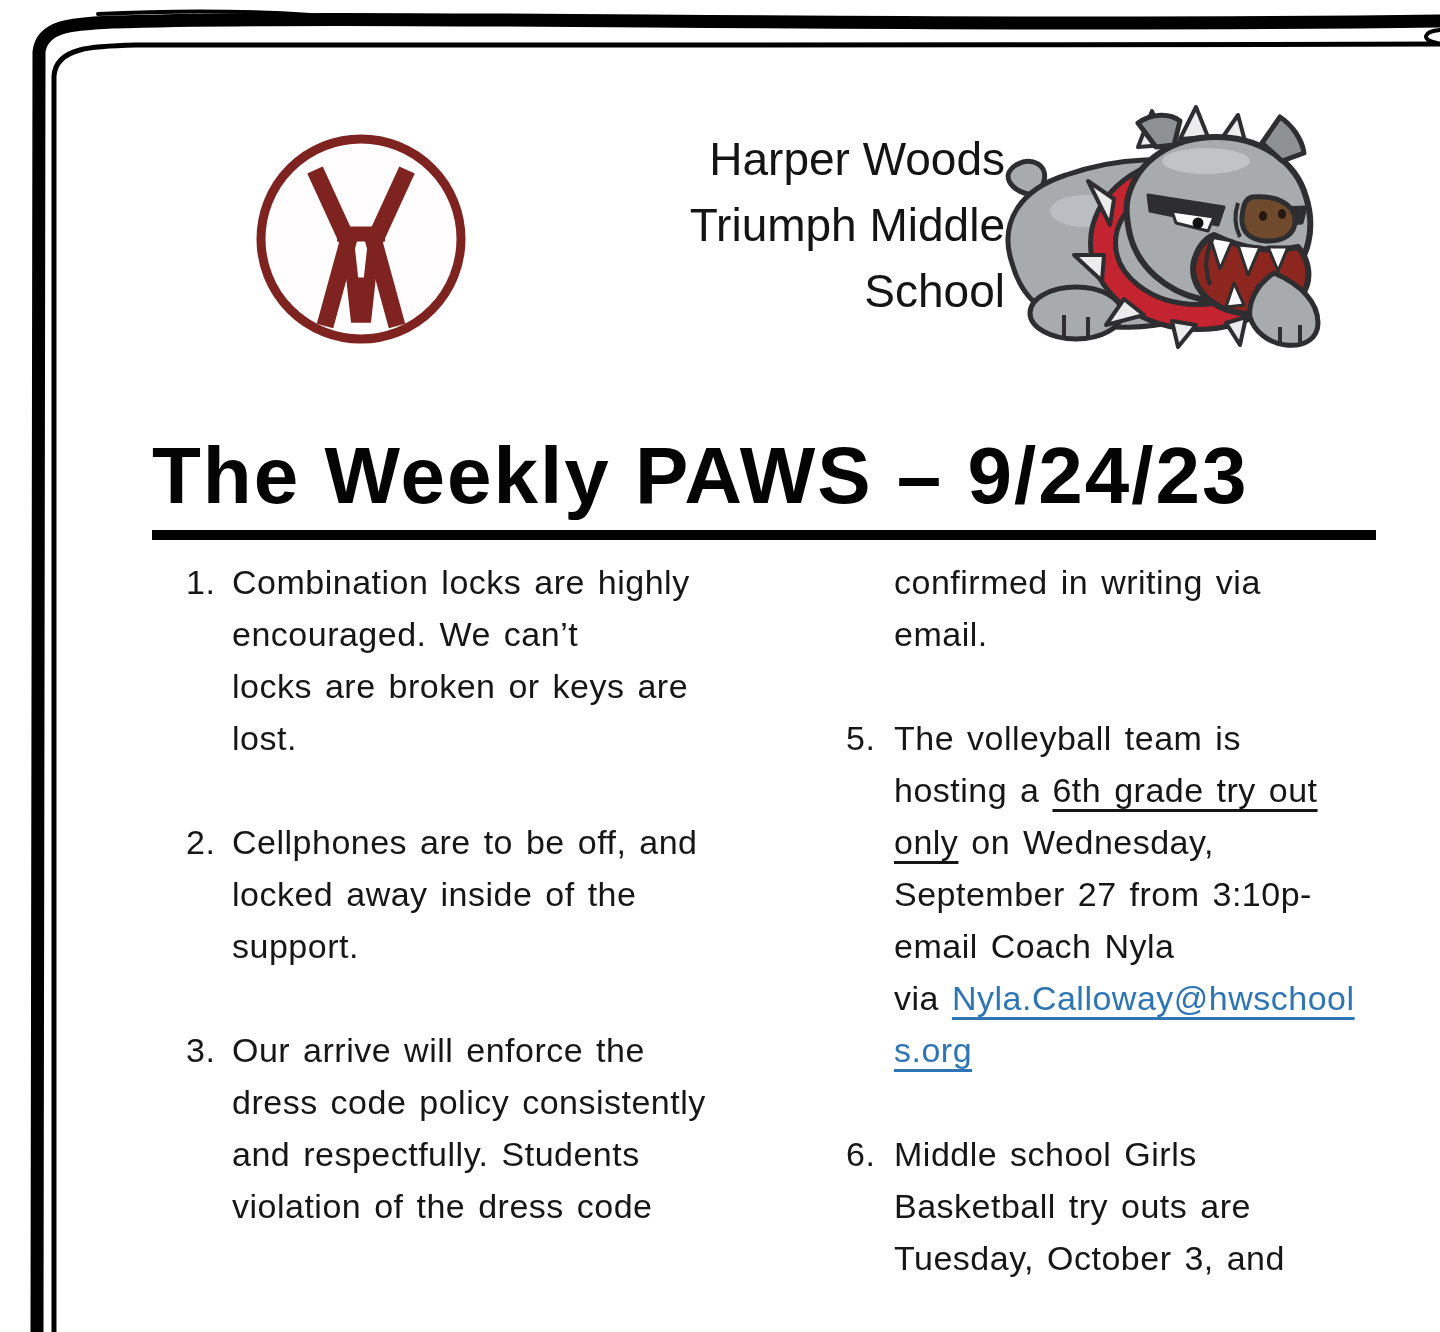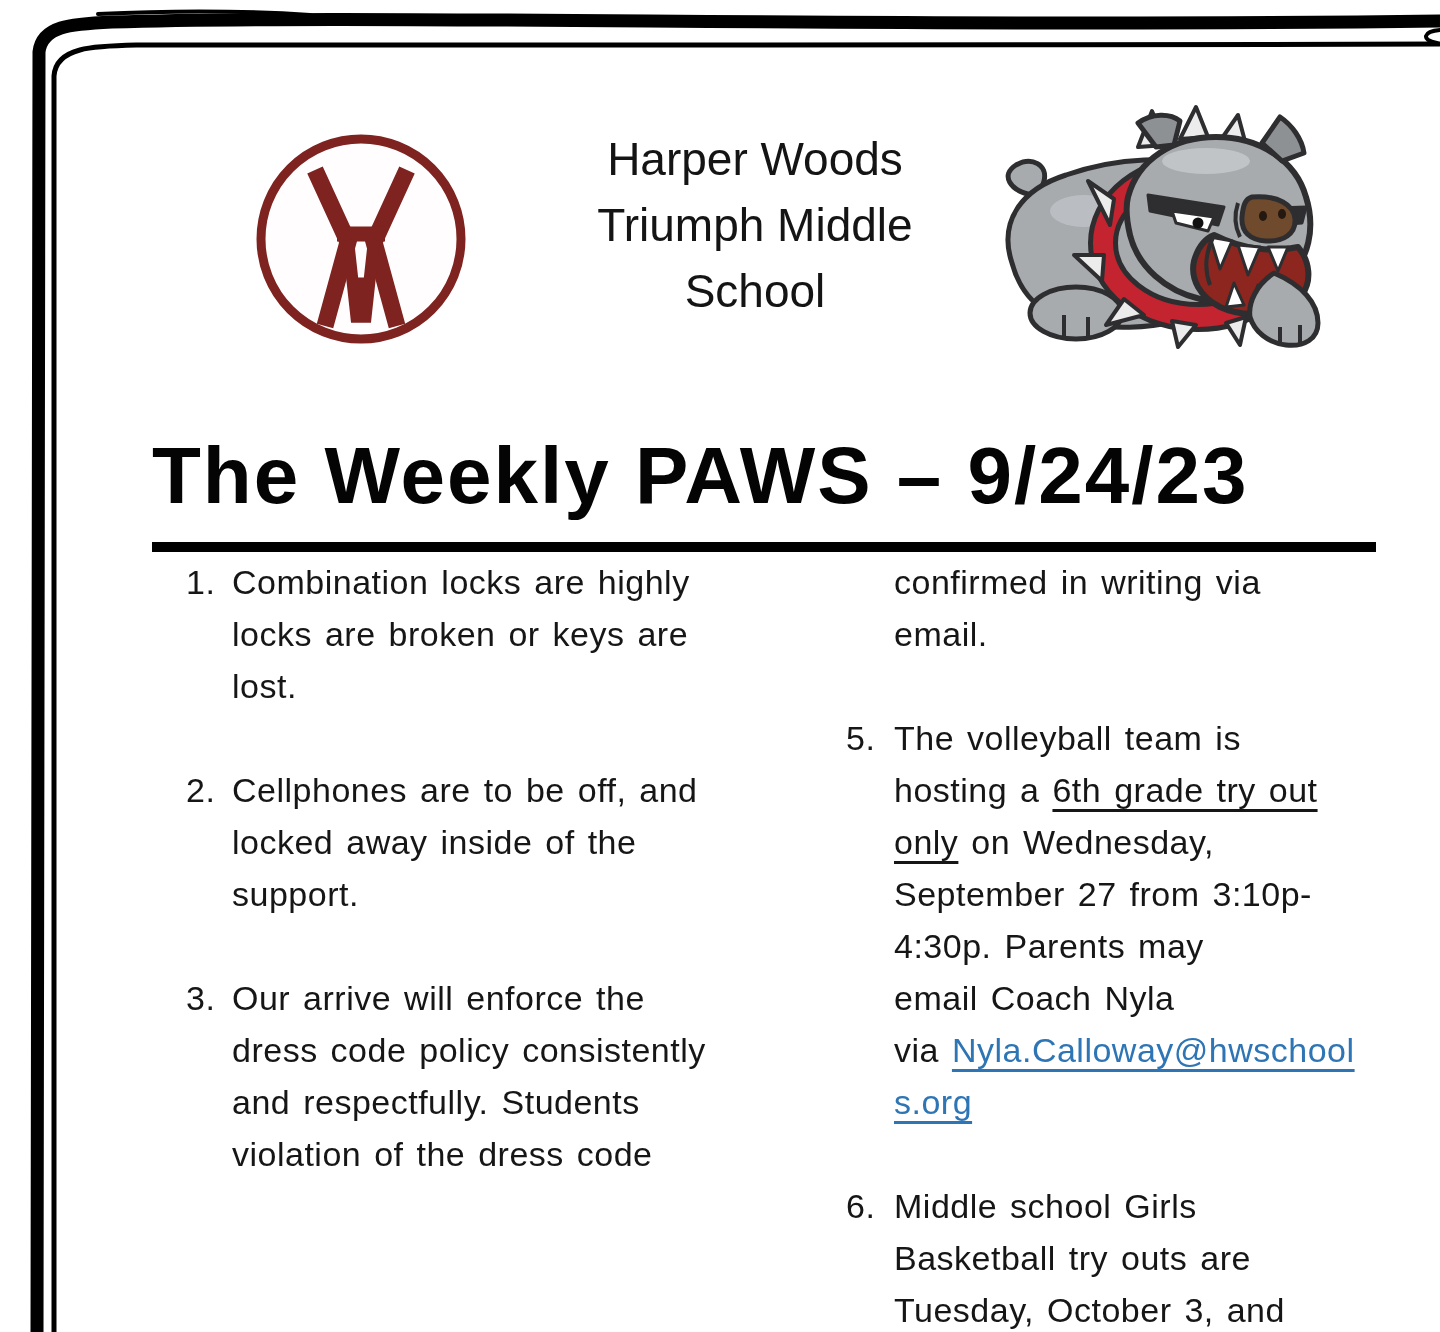--- a/index.html
+++ b/index.html
@@ -5,28 +5,28 @@
   html,body { margin:0; padding:0; }
   body {
     width:1440px; height:1332px; position:relative; overflow:hidden;
     background:#ffffff; font-family:"Liberation Sans", sans-serif;
   }
   .frame-svg { position:absolute; left:0; top:0; width:1440px; height:1332px; }
 
   .logo { position:absolute; left:252px; top:130px; width:218px; height:218px; }
   .school-name {
     position:absolute; left:505px; top:126px; width:500px;
-    text-align:center; font-size:46px; line-height:66px; color:#141414;
+    text-align:right; font-size:46px; line-height:66px; color:#141414;
   }
   .mascot { position:absolute; left:988px; top:102px; width:356px; height:250px; }
 
   .newsletter-title {
     position:absolute; left:152px; top:430px; width:1224px;
     font-size:80px; font-weight:bold; letter-spacing:2px; color:#040404;
-    white-space:nowrap; padding-bottom:20px; border-bottom:10px solid #000;
+    white-space:nowrap; padding-bottom:8px; border-bottom:10px solid #000;
   }
 
   .columns { position:absolute; left:0; top:556px; width:1440px; }
   .col { position:absolute; top:0; font-size:34px; line-height:52px; color:#161616;
          letter-spacing:0.5px; word-spacing:3px; }
   .col-left  { left:186px; width:600px; }
   .col-right { left:846px; width:560px; }
 
   .item { display:flex; align-items:flex-start; }
   .item + .item { margin-top:52px; }
@@ -125,20 +125,21 @@
 
 <div class="newsletter-title">The Weekly PAWS – 9/24/23</div>
 
 <div class="columns">
 
   <div class="col col-left">
     <div class="item">
       <div class="num">1.</div>
       <div class="lines">
         <div class="line">Combination locks are highly</div>
+        <div class="line">encouraged. We can’t</div>
         <div class="line">locks are broken or keys are</div>
         <div class="line">lost.</div>
       </div>
     </div>
     <div class="item">
       <div class="num">2.</div>
       <div class="lines">
         <div class="line">Cellphones are to be off, and</div>
         <div class="line">locked away inside of the</div>
         <div class="line">support.</div>
@@ -163,21 +164,20 @@
         <div class="line">email.</div>
       </div>
     </div>
     <div class="item">
       <div class="num">5.</div>
       <div class="lines">
         <div class="line">The volleyball team is</div>
         <div class="line"><span>hosting a </span><span class="u">6th grade try out</span></div>
         <div class="line"><span class="u">only</span><span> on Wednesday,</span></div>
         <div class="line">September 27 from 3:10p-</div>
-        <div class="line">4:30p. Parents may</div>
         <div class="line">email Coach Nyla</div>
         <div class="line"><span>via </span><a class="link">Nyla.Calloway@hwschool</a></div>
         <div class="line"><a class="link">s.org</a></div>
       </div>
     </div>
     <div class="item">
       <div class="num">6.</div>
       <div class="lines">
         <div class="line">Middle school Girls</div>
         <div class="line">Basketball try outs are</div>

